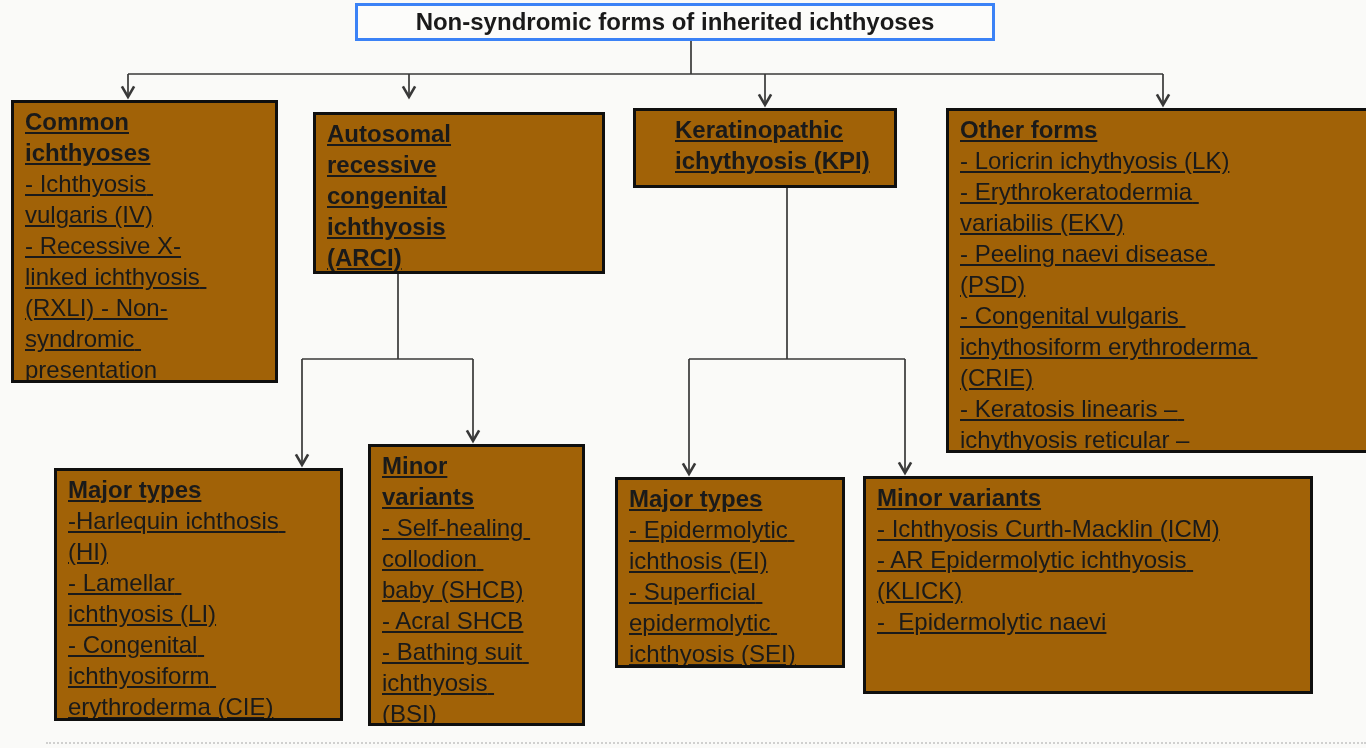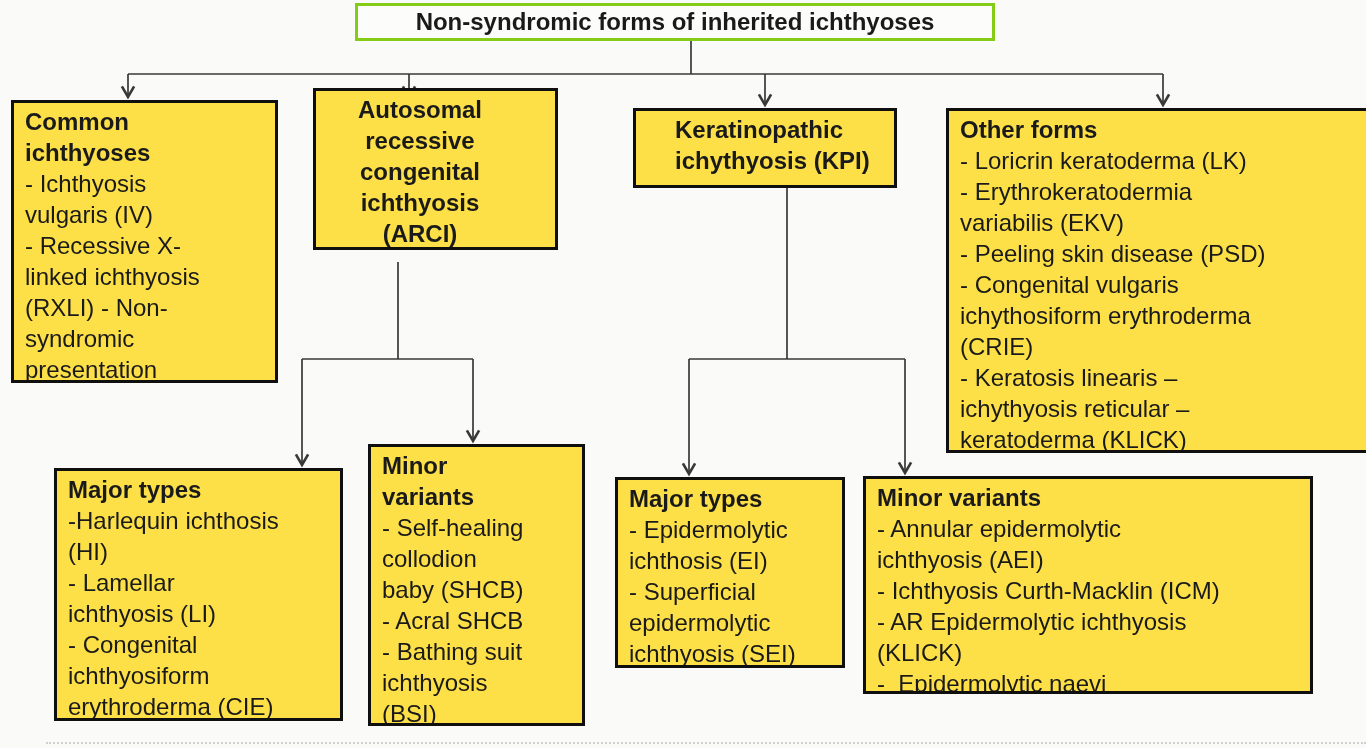--- a/index.html
+++ b/index.html
@@ -18,40 +18,41 @@
     position:absolute;left:0;top:0;width:1366px;height:748px;
     pointer-events:none;
   }
   .connector-layer path{
     fill:none;stroke:#383838;stroke-width:1.7;
   }
   .box{
     position:absolute;
     box-sizing:border-box;
     border:3px solid #0f0f0f;
-    background:#fde047;
+    background:#a16207;
     padding:3px 8px 3px 11px;
     font-size:24px;
     line-height:31px;
     overflow:hidden;
+    text-decoration:underline;
   }
   .hdr{font-weight:700;}
   .items{white-space:pre-wrap;}
   .title-box{
     position:absolute;
     box-sizing:border-box;
-    border:3px solid #84cc16;
+    border:3px solid #3b82f6;
     background:#fcfcfa;
     display:flex;align-items:center;justify-content:center;
     font-weight:700;font-size:24px;
     left:355px;top:3px;width:640px;height:38px;
   }
   .b-common{left:11px;top:100px;width:267px;height:283px;}
   .b-common .content{max-width:202px;}
-  .b-arci{left:313px;top:88px;width:245px;height:162px;text-align:center;}
+  .b-arci{left:313px;top:112px;width:292px;height:162px;}
   .b-arci .content{max-width:186px;}
   .b-kpi{left:633px;top:108px;width:264px;height:80px;padding-left:39px;}
   .b-kpi .content{max-width:242px;}
   .b-other{left:946px;top:108px;width:460px;height:345px;}
   .b-other .content{max-width:316px;}
   .b-arci-major{left:54px;top:468px;width:289px;height:253px;}
   .b-arci-major .content{max-width:216px;}
   .b-arci-minor{left:368px;top:444px;width:217px;height:282px;}
   .b-arci-minor .content{max-width:149px;}
   .b-kpi-major{left:615px;top:477px;width:230px;height:191px;}
@@ -113,21 +114,21 @@
   <div class="box b-kpi">
     <div class="content">
       <div class="hdr">Keratinopathic ichythyosis (KPI)</div>
       <div class="items"></div>
     </div>
   </div>
 
   <div class="box b-other">
     <div class="content">
       <div class="hdr">Other forms</div>
-      <div class="items"><div class="item">- Loricrin keratoderma (LK)</div><div class="item">- Erythrokeratodermia variabilis (EKV)</div><div class="item">- Peeling skin disease (PSD)</div><div class="item">- Congenital vulgaris ichythosiform erythroderma (CRIE)</div><div class="item">- Keratosis linearis – ichythyosis reticular – keratoderma (KLICK)</div></div>
+      <div class="items"><div class="item">- Loricrin ichythyosis (LK)</div><div class="item">- Erythrokeratodermia variabilis (EKV)</div><div class="item">- Peeling naevi disease (PSD)</div><div class="item">- Congenital vulgaris ichythosiform erythroderma (CRIE)</div><div class="item">- Keratosis linearis – ichythyosis reticular – keratoderma (KLICK)</div></div>
     </div>
   </div>
 
   <div class="box b-arci-major">
     <div class="content">
       <div class="hdr">Major types</div>
       <div class="items"><div class="item">-Harlequin ichthosis (HI)</div><div class="item">- Lamellar ichthyosis (LI)</div><div class="item">- Congenital ichthyosiform erythroderma (CIE)</div></div>
     </div>
   </div>
 
@@ -141,19 +142,19 @@
   <div class="box b-kpi-major">
     <div class="content">
       <div class="hdr">Major types</div>
       <div class="items"><div class="item">- Epidermolytic ichthosis (EI)</div><div class="item">- Superficial epidermolytic ichthyosis (SEI)</div></div>
     </div>
   </div>
 
   <div class="box b-kpi-minor">
     <div class="content">
       <div class="hdr">Minor variants</div>
-      <div class="items"><div class="item">- Annular epidermolytic ichthyosis (AEI)</div><div class="item">- Ichthyosis Curth-Macklin (ICM)</div><div class="item">- AR Epidermolytic ichthyosis (KLICK)</div><div class="item">-  Epidermolytic naevi</div></div>
+      <div class="items"><div class="item">- Ichthyosis Curth-Macklin (ICM)</div><div class="item">- AR Epidermolytic ichthyosis (KLICK)</div><div class="item">-  Epidermolytic naevi</div></div>
     </div>
   </div>
 
   <div class="bottom-artifact"></div>
 
 </div>
 
 </body></html>

